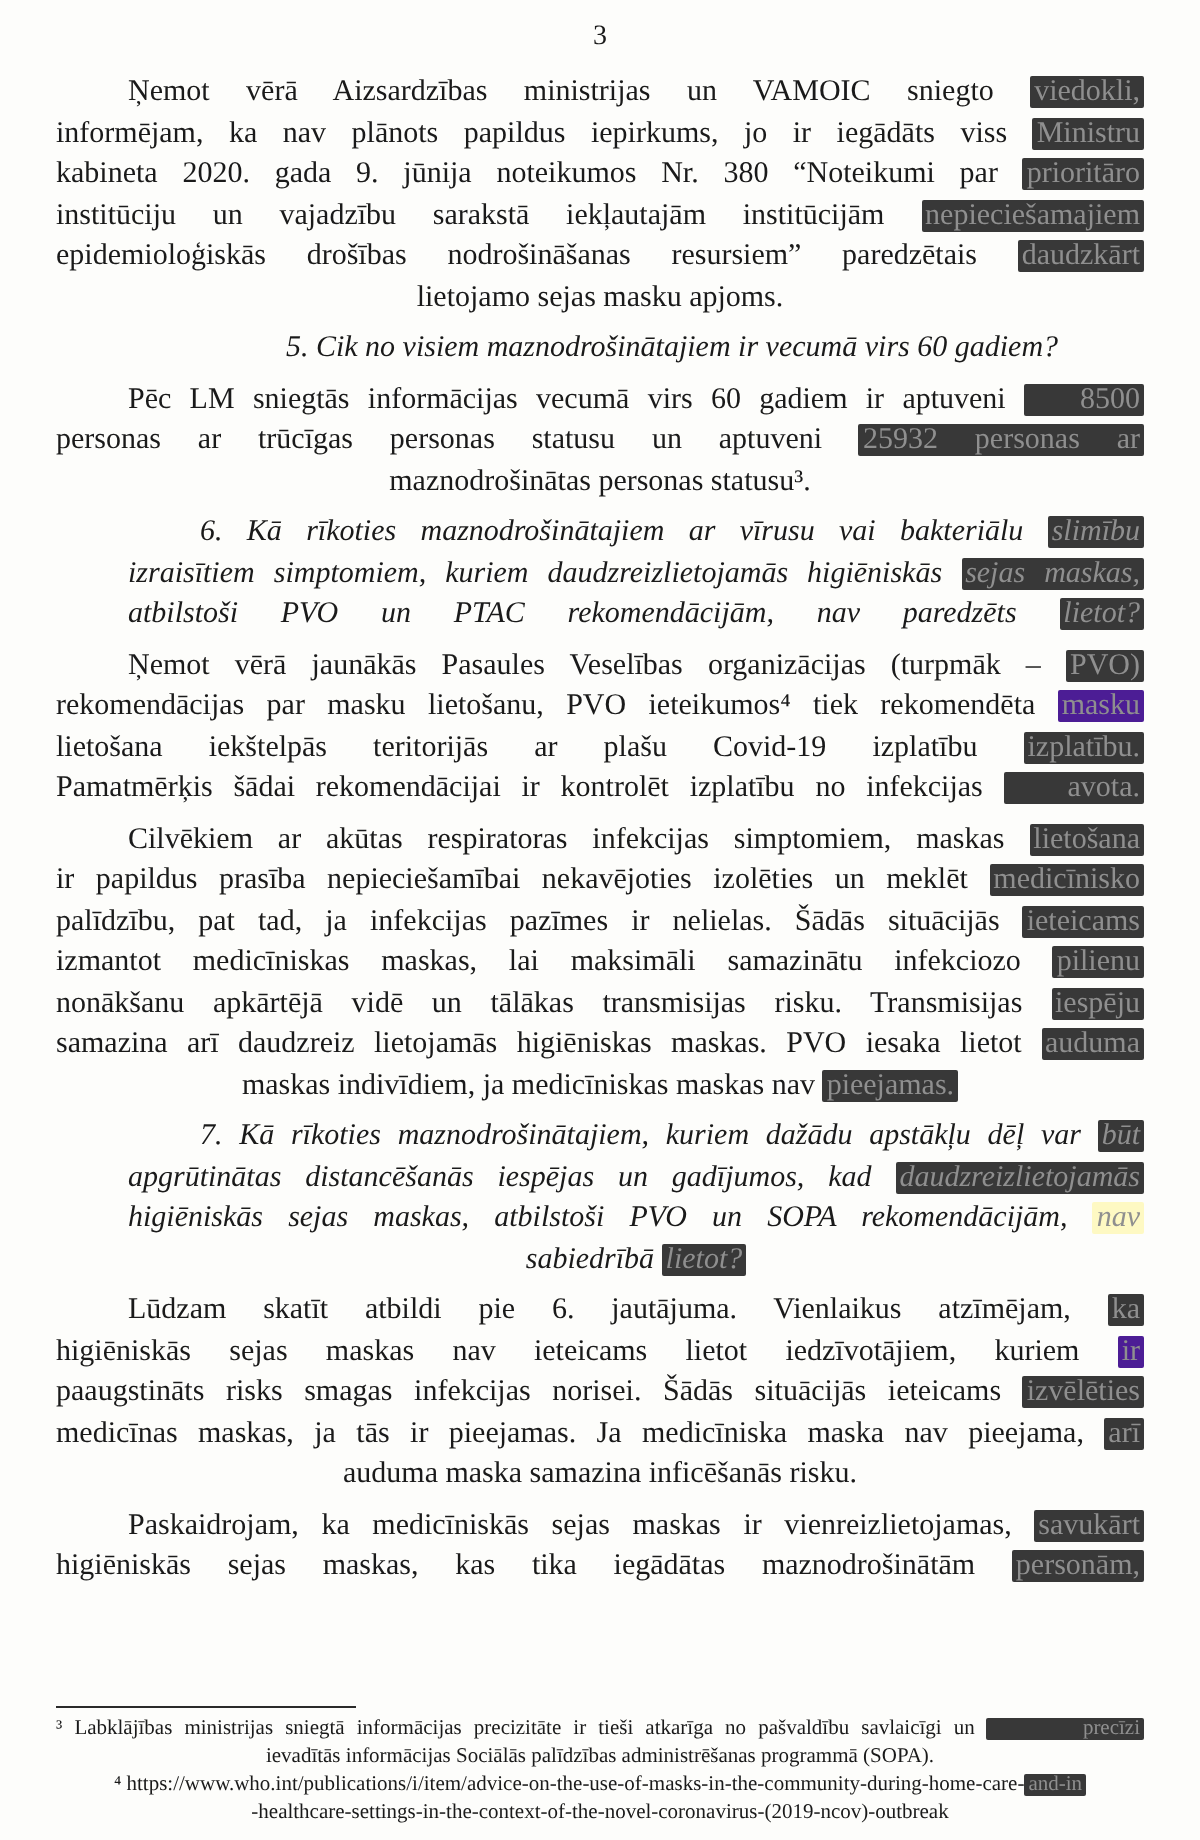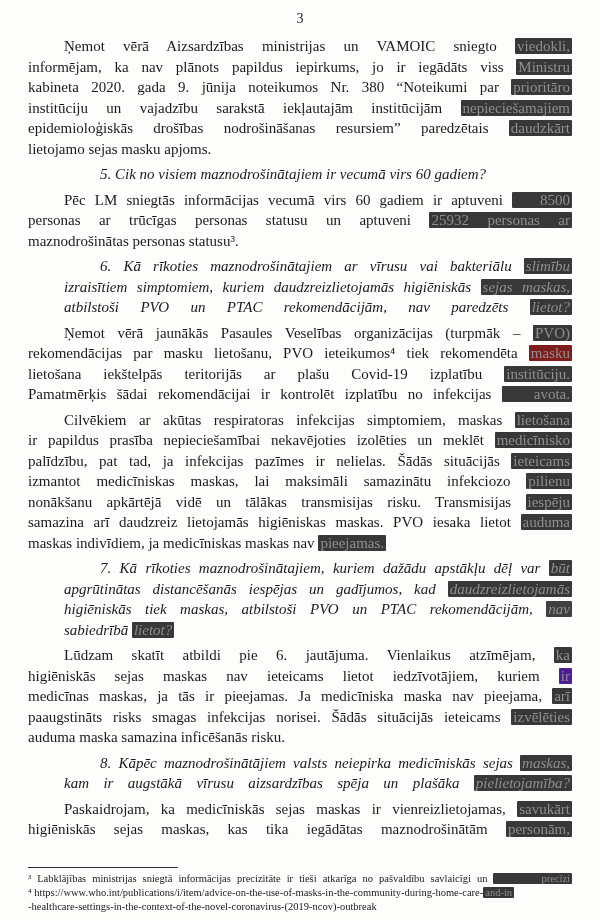--- a/index.html
+++ b/index.html
@@ -21,21 +21,21 @@
     font-size:14px;
     line-height:17px;
     margin-bottom:9px;
   }
   .body-text .para {
     font-size:15px;
     line-height:20.5px;
     margin-bottom:5px;
   }
   .para.italic { font-style:italic;margin-left:36px; }
-  .line { text-align:left; }
+  .line { text-align:center; }
   .line.just { text-align:justify; text-align-last:justify; text-justify:inter-word; }
   .line.ind { text-indent:36px; }
   .hl { padding:0 2px; border-radius:1px;font-family:Liberation Serif, serif; }
   .footnotes {
     position:absolute;
     left:28px; right:28px; bottom:6px;
     font-size:10.5px;
     line-height:13.5px;
   }
   .fnrule {
@@ -67,60 +67,57 @@
         <div class="line just"><span>personas ar trūcīgas personas statusu un aptuveni </span><span class="hl" style="background: rgb(56, 56, 56); color: rgb(143, 143, 143);">25932 personas ar</span></div>
         <div class="line"><span>maznodrošinātas personas statusu³.</span></div>
       </div>
       <div class="para italic">
         <div class="line just ind"><span>6. Kā rīkoties maznodrošinātajiem ar vīrusu vai bakteriālu </span><span class="hl" style="background: rgb(56, 56, 56); color: rgb(143, 143, 143);">slimību</span></div>
         <div class="line just"><span>izraisītiem simptomiem, kuriem daudzreizlietojamās higiēniskās </span><span class="hl" style="background: rgb(56, 56, 56); color: rgb(143, 143, 143);">sejas maskas,</span></div>
         <div class="line just"><span>atbilstoši PVO un PTAC rekomendācijām, nav paredzēts </span><span class="hl" style="background: rgb(56, 56, 56); color: rgb(143, 143, 143);">lietot?</span></div>
       </div>
       <div class="para">
         <div class="line just ind"><span>Ņemot vērā jaunākās Pasaules Veselības organizācijas (turpmāk – </span><span class="hl" style="background: rgb(56, 56, 56); color: rgb(143, 143, 143);">PVO)</span></div>
-        <div class="line just"><span>rekomendācijas par masku lietošanu, PVO ieteikumos⁴ tiek rekomendēta </span><span class="hl" style="background: #7f1d1d; color: rgb(143, 143, 143); margin-top: 27px;">masku</span></div>
-        <div class="line just"><span>lietošana iekštelpās teritorijās ar plašu Covid-19 izplatību </span><span class="hl" style="background: rgb(56, 56, 56); color: rgb(143, 143, 143);">institūciju.</span></div>
+        <div class="line just"><span>rekomendācijas par masku lietošanu, PVO ieteikumos⁴ tiek rekomendēta </span><span class="hl" style="background: #4c1d95; color: rgb(143, 143, 143); margin-top: 27px;">masku</span></div>
+        <div class="line just"><span>lietošana iekštelpās teritorijās ar plašu Covid-19 izplatību </span><span class="hl" style="background: rgb(56, 56, 56); color: rgb(143, 143, 143);">izplatību.</span></div>
         <div class="line just"><span>Pamatmērķis šādai rekomendācijai ir kontrolēt izplatību no infekcijas </span><span class="hl" style="background: rgb(56, 56, 56); color: rgb(143, 143, 143); padding-left: 32px;">avota.</span></div>
       </div>
       <div class="para">
         <div class="line just ind"><span>Cilvēkiem ar akūtas respiratoras infekcijas simptomiem, maskas </span><span class="hl" style="background: rgb(56, 56, 56); color: rgb(143, 143, 143);">lietošana</span></div>
         <div class="line just"><span>ir papildus prasība nepieciešamībai nekavējoties izolēties un meklēt </span><span class="hl" style="background: rgb(56, 56, 56); color: rgb(143, 143, 143);">medicīnisko</span></div>
         <div class="line just"><span>palīdzību, pat tad, ja infekcijas pazīmes ir nelielas. Šādās situācijās </span><span class="hl" style="background: rgb(56, 56, 56); color: rgb(143, 143, 143);">ieteicams</span></div>
         <div class="line just"><span>izmantot medicīniskas maskas, lai maksimāli samazinātu infekciozo </span><span class="hl" style="background: rgb(56, 56, 56); color: rgb(143, 143, 143);">pilienu</span></div>
         <div class="line just"><span>nonākšanu apkārtējā vidē un tālākas transmisijas risku. Transmisijas </span><span class="hl" style="background: rgb(56, 56, 56); color: rgb(143, 143, 143);">iespēju</span></div>
         <div class="line just"><span>samazina arī daudzreiz lietojamās higiēniskas maskas. PVO iesaka lietot </span><span class="hl" style="background: rgb(56, 56, 56); color: rgb(143, 143, 143);">auduma</span></div>
         <div class="line"><span>maskas indivīdiem, ja medicīniskas maskas nav </span><span class="hl" style="background: rgb(56, 56, 56); color: rgb(143, 143, 143);">pieejamas.</span></div>
       </div>
       <div class="para italic">
         <div class="line just ind"><span>7. Kā rīkoties maznodrošinātajiem, kuriem dažādu apstākļu dēļ var </span><span class="hl" style="background: rgb(56, 56, 56); color: rgb(143, 143, 143);">būt</span></div>
         <div class="line just"><span>apgrūtinātas distancēšanās iespējas un gadījumos, kad </span><span class="hl" style="background: rgb(56, 56, 56); color: rgb(143, 143, 143);">daudzreizlietojamās</span></div>
-        <div class="line just"><span>higiēniskās tiek maskas, atbilstoši PVO un PTAC rekomendācijām, </span><span class="hl" style="background: #404040; color: rgb(143, 143, 143);">nav</span></div>
+        <div class="line just"><span>higiēniskās sejas maskas, atbilstoši PVO un SOPA rekomendācijām, </span><span class="hl" style="background: #fef9c3; color: rgb(143, 143, 143);">nav</span></div>
         <div class="line"><span>sabiedrībā </span><span class="hl" style="background: rgb(56, 56, 56); color: rgb(143, 143, 143);">lietot?</span></div>
       </div>
       <div class="para">
         <div class="line just ind"><span>Lūdzam skatīt atbildi pie 6. jautājuma. Vienlaikus atzīmējam, </span><span class="hl" style="background: rgb(56, 56, 56); color: rgb(143, 143, 143);">ka</span></div>
         <div class="line just"><span>higiēniskās sejas maskas nav ieteicams lietot iedzīvotājiem, kuriem </span><span class="hl" style="background: #4c1d95; color: rgb(143, 143, 143);">ir</span></div>
+        <div class="line just"><span>paaugstināts risks smagas infekcijas norisei. Šādās situācijās ieteicams </span><span class="hl" style="background: rgb(56, 56, 56); color: rgb(143, 143, 143);">izvēlēties</span></div>
         <div class="line just"><span>medicīnas maskas, ja tās ir pieejamas. Ja medicīniska maska nav pieejama, </span><span class="hl" style="background: rgb(56, 56, 56); color: rgb(143, 143, 143);">arī</span></div>
-        <div class="line just"><span>paaugstināts risks smagas infekcijas norisei. Šādās situācijās ieteicams </span><span class="hl" style="background: rgb(56, 56, 56); color: rgb(143, 143, 143);">izvēlēties</span></div>
         <div class="line"><span>auduma maska samazina inficēšanās risku.</span></div>
-      </div>
-      <div class="para italic">
-        <div class="line just ind"><span>8. Kāpēc maznodrošinātājiem valsts neiepirka medicīniskās sejas </span><span class="hl" style="background: rgb(56, 56, 56); color: rgb(143, 143, 143);">maskas,</span></div>
-        <div class="line just"><span>kam ir augstākā vīrusu aizsardzības spēja un plašāka </span><span class="hl" style="background: rgb(56, 56, 56); color: rgb(143, 143, 143);">pielietojamība?</span></div>
       </div>
       <div class="para">
         <div class="line just ind"><span>Paskaidrojam, ka medicīniskās sejas maskas ir vienreizlietojamas, </span><span class="hl" style="background: rgb(56, 56, 56); color: rgb(143, 143, 143);">savukārt</span></div>
         <div class="line just"><span>higiēniskās sejas maskas, kas tika iegādātas maznodrošinātām </span><span class="hl" style="background: rgb(56, 56, 56); color: rgb(143, 143, 143);">personām,</span></div>
       </div>
     </div>
   <div class="footnotes">
     <div class="fnrule"></div>
     <div>
         <div class="para">
           <div class="line just"><span>³ Labklājības ministrijas sniegtā informācijas precizitāte ir tieši atkarīga no pašvaldību savlaicīgi un </span><span class="hl" style="background: rgb(56, 56, 56); color: rgb(143, 143, 143); padding-left: 48px;">precīzi</span></div>
+          <div class="line"><span>ievadītās informācijas Sociālās palīdzības administrēšanas programmā (SOPA).</span></div>
         </div>
         <div class="para">
           <div class="line"><span>⁴ https://www.who.int/publications/i/item/advice-on-the-use-of-masks-in-the-community-during-home-care-</span><span class="hl" style="background: rgb(56, 56, 56); color: rgb(143, 143, 143);">and-in</span></div>
           <div class="line"><span>-healthcare-settings-in-the-context-of-the-novel-coronavirus-(2019-ncov)-outbreak</span></div>
         </div>
       </div>
   </div>
 </div>
 
 </body></html>

